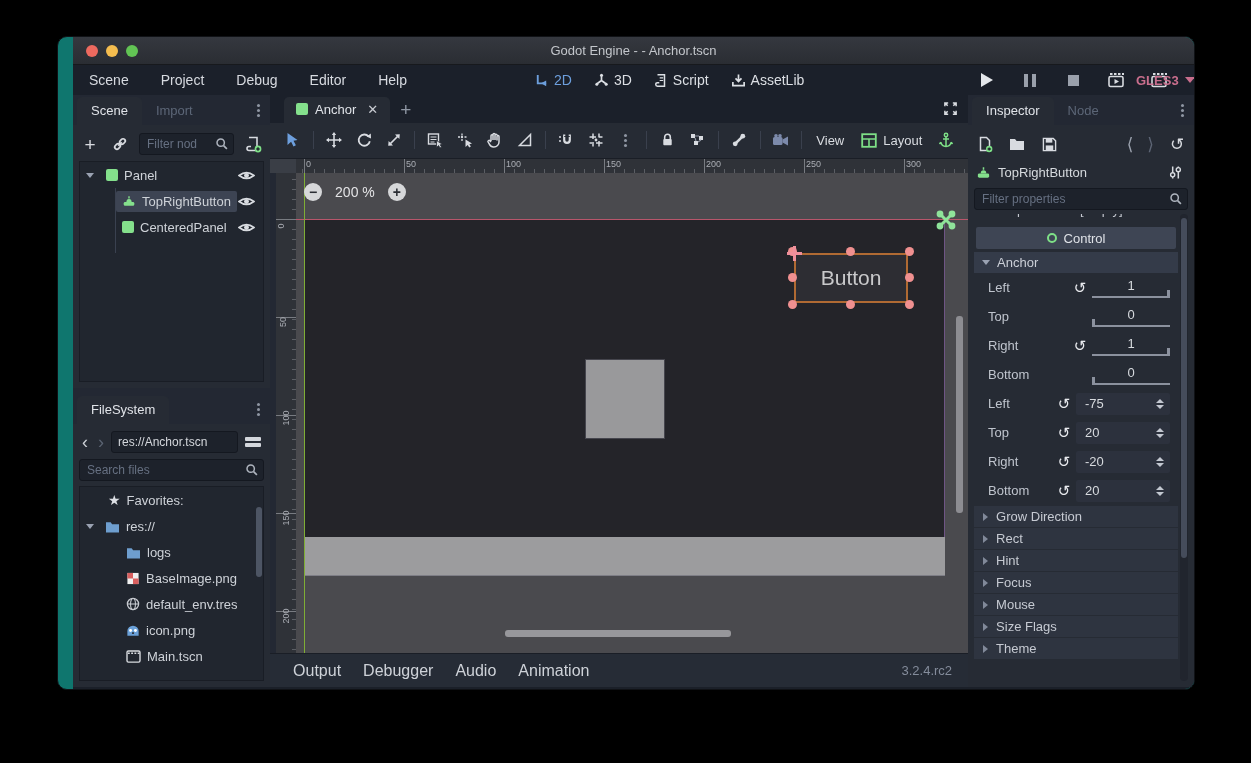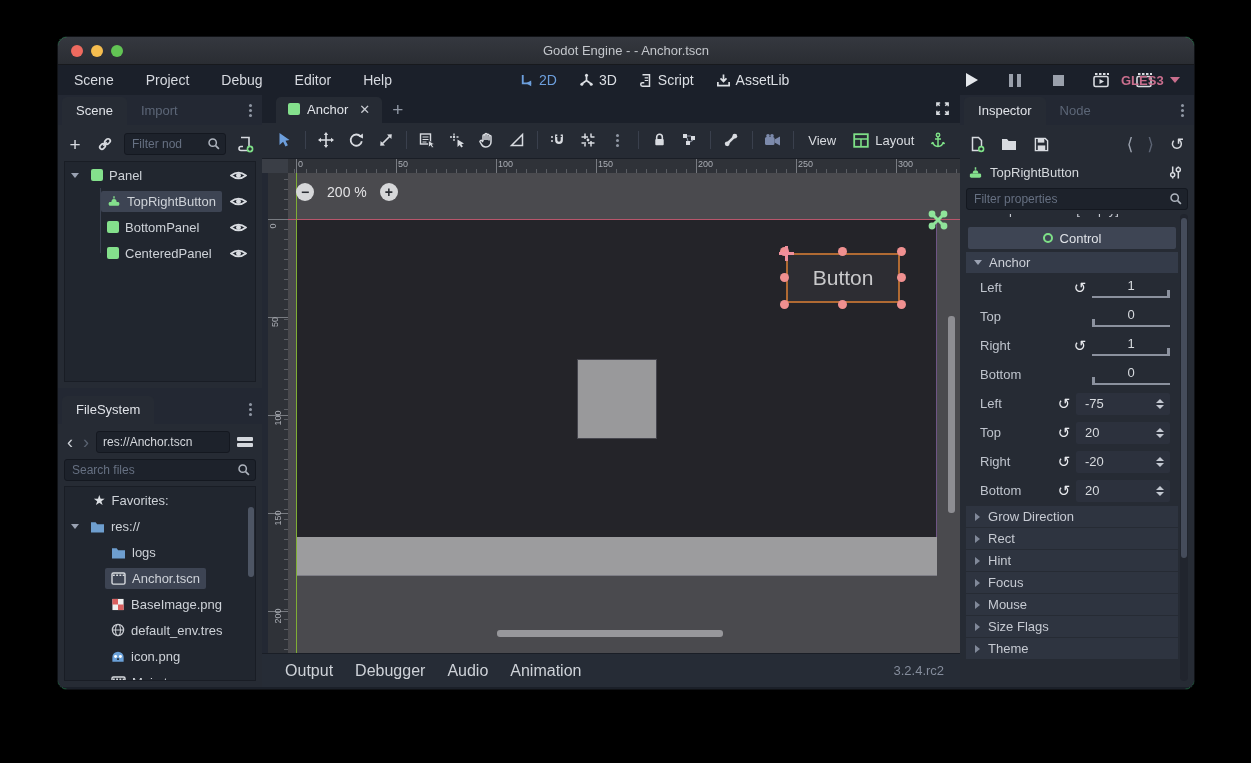--- a/index.html
+++ b/index.html
@@ -2,22 +2,22 @@
 <html><head>
 <meta charset="utf-8">
 <style>
   * { margin:0; padding:0; box-sizing:border-box; }
   html,body { width:1251px; height:763px; background:#000; overflow:hidden;
     font-family:"Liberation Sans","DejaVu Sans",sans-serif; }
   .stage { position:relative; width:1251px; height:763px; background:#000; }
 
   
   .window { position:absolute; left:57px; top:36px; width:1138px; height:654px;
-    background:#22c55e; border-radius:10px; overflow:hidden;
-    box-shadow:0 18px 50px rgba(0,0,0,.65); border:1px solid #101216; }
+    background:#0f766e; border-radius:10px; overflow:hidden;
+    box-shadow:0 18px 50px rgba(0,0,0,.65); border:1px solid #101216;padding-left:15px; }
 
   
   .titlebar { position:relative; height:28px; background:linear-gradient(#35383f,#2a2d33);
     border-bottom:1px solid #17191d; display:flex; align-items:center; justify-content:center; }
   .titlebar .title { font-size:13px; color:#c3c6cb; }
   .lights { position:absolute; left:13px; top:8px; display:flex; gap:8px; }
   .light { width:12px; height:12px; border-radius:50%; }
   .light.r { background:#ee6a5f; } .light.y { background:#f5bd4f; } .light.g { background:#62c454; }
 
   
@@ -341,32 +341,20 @@
                 <span class="tree-eye">
                     <svg width="17" height="13" viewBox="0 0 16 12">
                       <path d="M1 6 Q8 0.5 15 6 Q8 11.5 1 6 Z" fill="none" stroke="#d8dbe0" stroke-width="1.5"></path>
                       <circle cx="8" cy="6" r="2.3" fill="#d8dbe0"></circle>
                     </svg>
                   </span>
               </div>
               <div class="tree-row" style="padding-left:36px">
                 <span class="row-hl">
                     <span class="nsq"></span>
-                  <span>BottomPanel</span>
-                  </span>
-                <span class="tree-eye">
-                    <svg width="17" height="13" viewBox="0 0 16 12">
-                      <path d="M1 6 Q8 0.5 15 6 Q8 11.5 1 6 Z" fill="none" stroke="#d8dbe0" stroke-width="1.5"></path>
-                      <circle cx="8" cy="6" r="2.3" fill="#d8dbe0"></circle>
-                    </svg>
-                  </span>
-              </div>
-              <div class="tree-row" style="padding-left:36px">
-                <span class="row-hl">
-                    <span class="nsq"></span>
                   <span>CenteredPanel</span>
                   </span>
                 <span class="tree-eye">
                     <svg width="17" height="13" viewBox="0 0 16 12">
                       <path d="M1 6 Q8 0.5 15 6 Q8 11.5 1 6 Z" fill="none" stroke="#d8dbe0" stroke-width="1.5"></path>
                       <circle cx="8" cy="6" r="2.3" fill="#d8dbe0"></circle>
                     </svg>
                   </span>
               </div>
             </div>
@@ -414,29 +402,20 @@
                     </svg>
                   <span>res://</span>
                   </span>
               </div>
               <div class="tree-row" style="padding-left:40px">
                 <span class="row-hl">
                     <svg width="15" height="13" viewBox="0 0 16 14">
                       <path d="M1 2.5 h5 l1.6 2 H15 v9 H1 Z" fill="#6e9ecf"></path>
                     </svg>
                   <span>logs</span>
-                  </span>
-              </div>
-              <div class="tree-row" style="padding-left:40px">
-                <span class="row-hl selected">
-                    <svg width="15" height="13" viewBox="0 0 16 14">
-                      <rect x="1" y="1" width="14" height="12" rx="1.5" fill="none" stroke="#d8dbe0" stroke-width="1.5"></rect>
-                      <path d="M2 3.5 h2 M5.5 3.5 h2 M9 3.5 h2 M12.5 3.5 h2" stroke="#d8dbe0" stroke-width="1.6"></path>
-                    </svg>
-                  <span>Anchor.tscn</span>
                   </span>
               </div>
               <div class="tree-row" style="padding-left:40px">
                 <span class="row-hl">
                     <svg width="14" height="13" viewBox="0 0 14 14">
                       <rect x="1" y="1" width="12" height="12" fill="#f0f0f0"></rect>
                       <rect x="1" y="1" width="6" height="6" fill="#d95f5f"></rect>
                       <rect x="7" y="7" width="6" height="6" fill="#d95f5f"></rect>
                     </svg>
                   <span>BaseImage.png</span>

